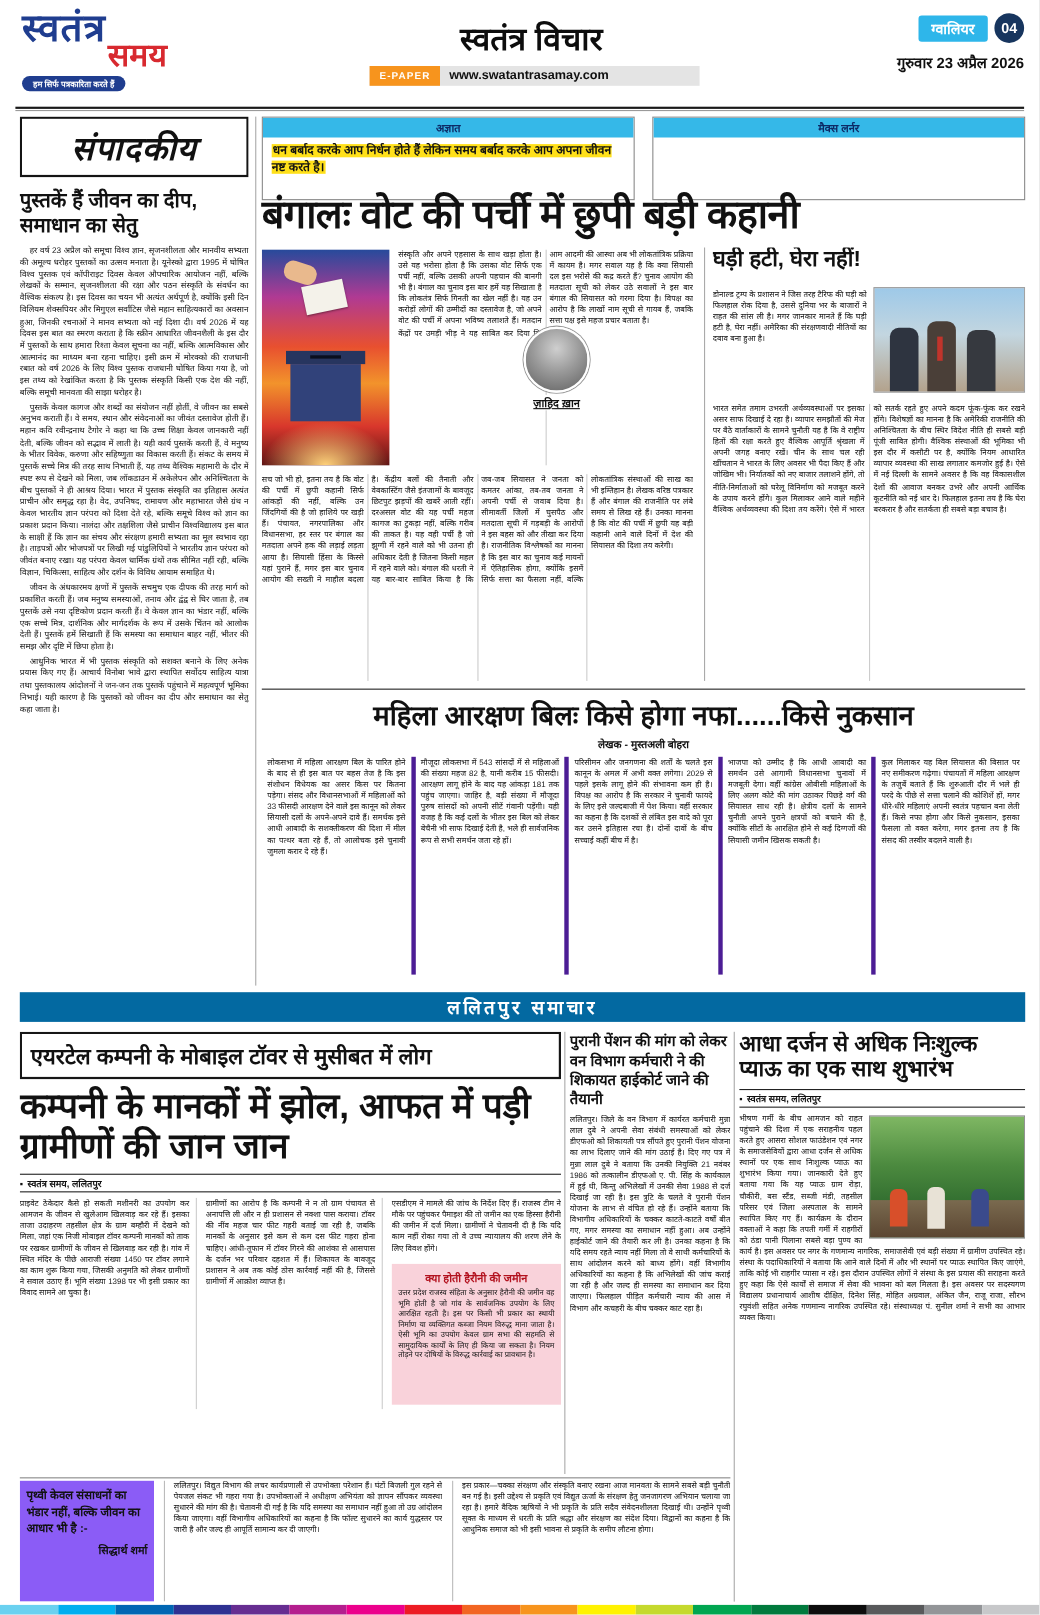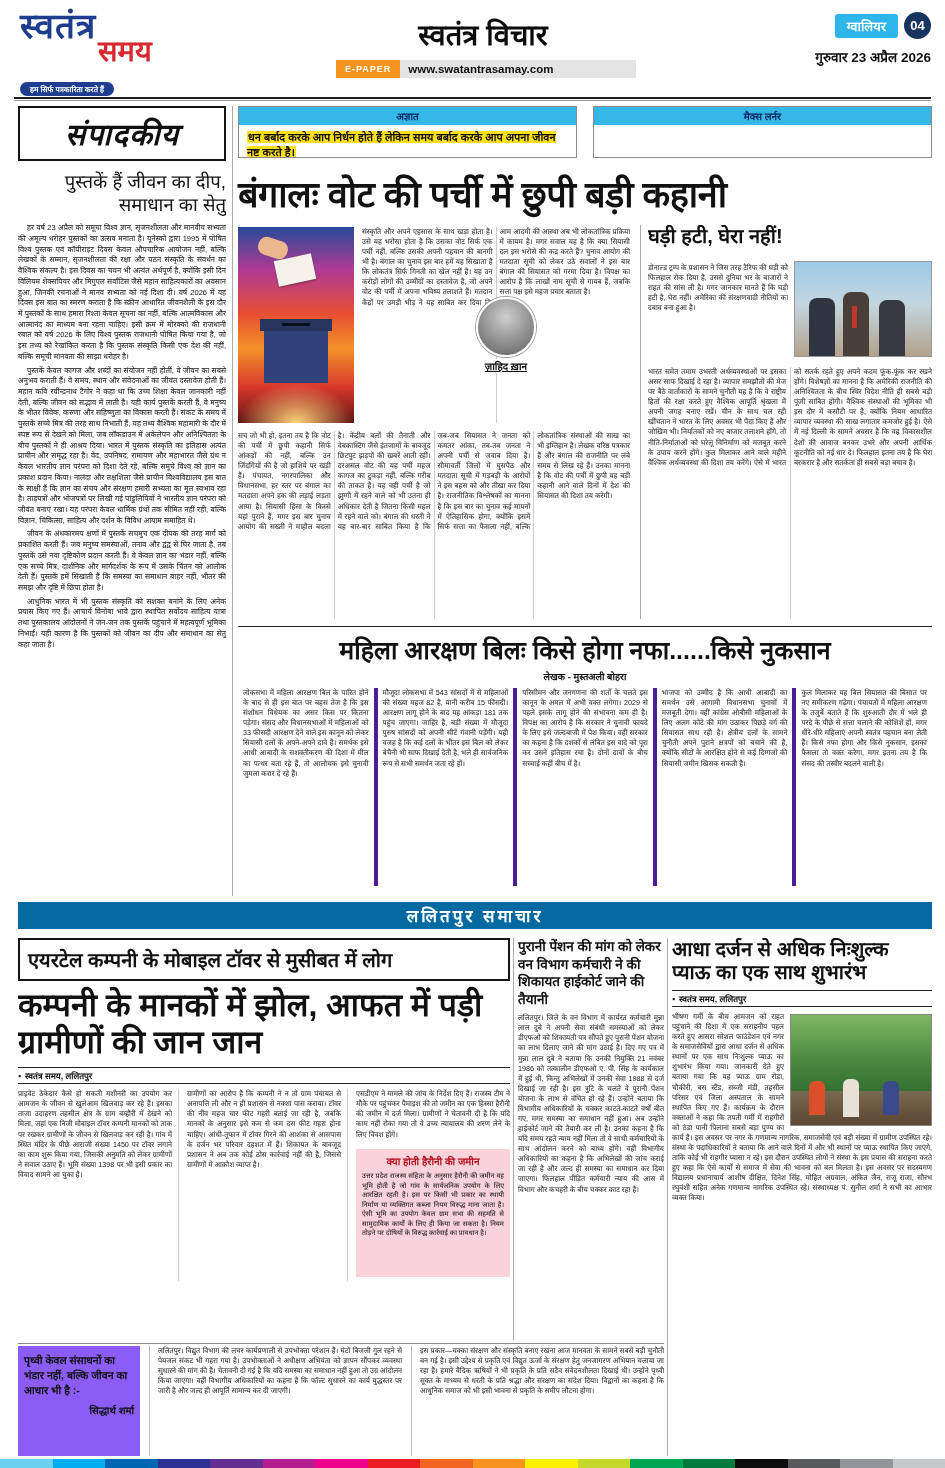--- a/index.html
+++ b/index.html
@@ -4,21 +4,21 @@
 <style>
   * { margin:0; padding:0; box-sizing:border-box; }
   html,body { background:#dcdcdc; }
   body { font-family:"Liberation Sans","DejaVu Sans",sans-serif; color:#111; }
   .page { position:relative; width:945px; height:1468px; margin:0 auto; background:#ffffff; overflow:hidden; }
 
   
   .masthead { position:absolute; left:18px; top:6px; right:14px; height:90px; }
   .logo-block { position:absolute; left:2px; top:2px; width:215px; }
   .logo-line1 { font-size:35px; font-weight:800; color:#1f3d8f; letter-spacing:1px; line-height:1; }
-  .logo-line2 { font-size:29px; font-weight:800; color:#d8292f; line-height:1; margin:-6px 0 12px 78px; }
+  .logo-line2 { font-size:29px; font-weight:800; color:#d8292f; line-height:1; margin:-6px 0 0 78px; }
   .tagline-ribbon { display:inline-block; background:#1f3d8f; color:#fff; font-size:7.5px; font-weight:700; padding:2px 10px; border-radius:8px; margin-top:3px; }
   .center-title { position:absolute; left:300px; width:330px; top:8px; text-align:center; font-size:29px; font-weight:900; color:#0d0d0d; }
   .epaper-bar { position:absolute; left:318px; top:54px; width:300px; height:18px; background:#e4e4e4; display:flex; align-items:stretch; }
   .epaper-badge { background:#f7941d; color:#fff; font-size:9px; font-weight:800; letter-spacing:1px; display:flex; align-items:center; padding:0 9px; }
   .site-url { font-size:11.5px; font-weight:700; display:flex; align-items:center; padding-left:8px; color:#101010; }
   .edition-area { position:absolute; right:0; top:6px; width:180px; }
   .edition-row { display:flex; justify-content:flex-end; align-items:center; gap:6px; }
   .edition-name { background:#2eb6ea; color:#fff; font-size:13px; font-weight:800; padding:3px 12px; border-radius:3px; }
   .page-circle { width:27px; height:27px; border-radius:50%; background:#17355e; color:#fff; font-size:13px; font-weight:800; display:flex; align-items:center; justify-content:center; }
   .date-line { margin-top:9px; text-align:right; font-size:13.5px; font-weight:800; }
@@ -26,26 +26,26 @@
   .rule-light { position:absolute; left:14px; right:14px; top:100px; height:1px; background:#9a9a9a; }
 
   
   .small { font-size:7.2px; line-height:1.4; text-align:justify; color:#161616; }
   .vdiv { position:absolute; width:1px; background:#aaa; }
   .hdiv { position:absolute; height:1px; background:#888; }
 
   
   .editorial-col { position:absolute; left:18px; top:106px; width:208px; height:792px; overflow:hidden; }
   .ed-title-box { border:2.5px solid #141414; padding:5px 4px; text-align:center; font-size:30px; font-weight:900; letter-spacing:1px;font-style:italic; }
-  .ed-headline { margin-top:9px; text-align:right; font-size:18.5px; font-weight:400; line-height:1.25; }
+  .ed-headline { margin-top:9px; text-align:left; font-size:18.5px; font-weight:700; line-height:1.25; }
   .ed-body { margin-top:7px; font-size:7.5px; line-height:1.43; text-align:justify; }
   .ed-body .para { text-indent:9px; margin-bottom:3px; }
 
   
-  .quotes { position:absolute; left:238px; top:106px; width:694px; height:52px; display:flex; gap:16px; }
+  .quotes { position:absolute; left:238px; top:106px; width:694px; height:76px; display:flex; gap:16px; }
   .quote-box { flex:1; border:1px solid #8a8a8a; overflow:hidden; background:#fff; }
   .quote-head { background:#35b8e8; color:#0d2a66; font-weight:800; font-size:10px; text-align:center; padding:2px 0; }
   .quote-body { padding:5px 8px; font-size:11px; font-weight:700; line-height:1.4; }
   .hl { background:#ffe01a; padding:0 1px; }
 
   
   .main-headline { position:absolute; left:238px; top:177px; width:694px; font-size:36px; font-weight:900; line-height:1.02; letter-spacing:-0.5px; }
   .bengal { position:absolute; left:238px; top:225px; width:392px; height:396px; overflow:hidden; }
   .illu { position:absolute; left:0; top:2px; width:116px; height:196px; background:linear-gradient(180deg,#274a9b 0%,#b03a93 22%,#e8502f 45%,#f2932b 62%,#d8372c 82%,#5e1414 100%); overflow:hidden; }
   .illu .paper { position:absolute; left:38px; top:30px; width:38px; height:26px; background:#f4f2ea; transform:rotate(-12deg); box-shadow:0 1px 2px rgba(0,0,0,.4); }

